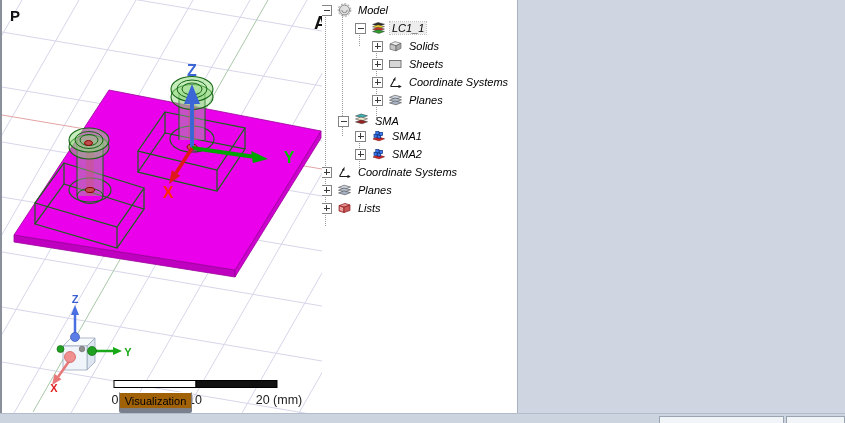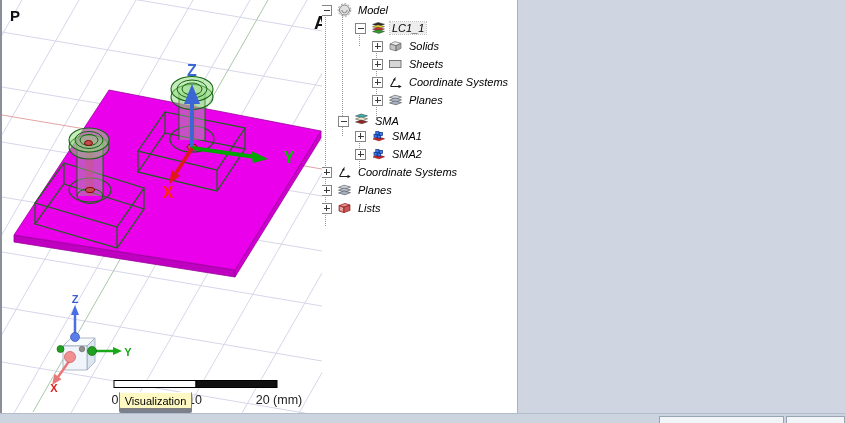--- a/index.html
+++ b/index.html
@@ -34,21 +34,21 @@
   .prow{display:flex;height:18px;box-sizing:border-box;}
   .pcell{box-sizing:border-box;border-right:1px solid #9a9a9a;line-height:17px;overflow:hidden;}
   .phead .pcell{text-align:center;border-bottom:1px solid #7f7f7f;background:#fdfdfd;}
   .pdata .pcell{border-right:1px solid #d0d0d0;border-bottom:1px solid #d0d0d0;padding-left:3px;}
   .chk{width:12px;height:12px;border:1px solid #8a8a8a;background:#fdfdfd;margin:2px auto 0;
        box-shadow:inset 1px 1px 2px rgba(0,0,0,.15);}
   
   .tab{position:absolute;text-align:center;font-size:11px;line-height:15px;
        background:linear-gradient(#f8f8f8,#dcdfe6);border:1px solid #8a94a4;
        border-radius:0 0 2px 2px;box-sizing:border-box;}
-  .tab.active{background:#fef9c3;border:1px solid #808080;border-top:1px solid #fff;
+  .tab.active{background:#a16207;border:1px solid #808080;border-top:1px solid #fff;
        line-height:16px;box-shadow:0 4px 0 #7a808c;z-index:3;}
   
   .viewport{position:absolute;left:523;top:0;width:322px;height:413px;background:#fff;
             border-left:2px solid #8a8f99;box-sizing:border-box;}
   svg text{font-family:"Liberation Sans","DejaVu Sans",sans-serif;}
   .statusbar{position:absolute;left:0;top:413px;width:845px;height:10px;background:#ccd4df;border-top:1px solid #b2bcca;}
   .spane{position:absolute;background:#f2f5f8;border:1px solid #9aa4b0;border-bottom:none;box-sizing:border-box;}
 </style>
 </head>
 <body>

